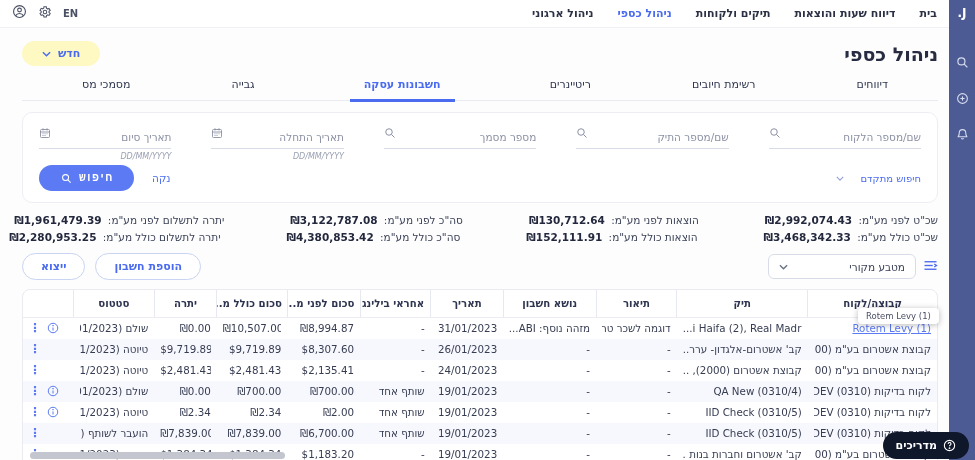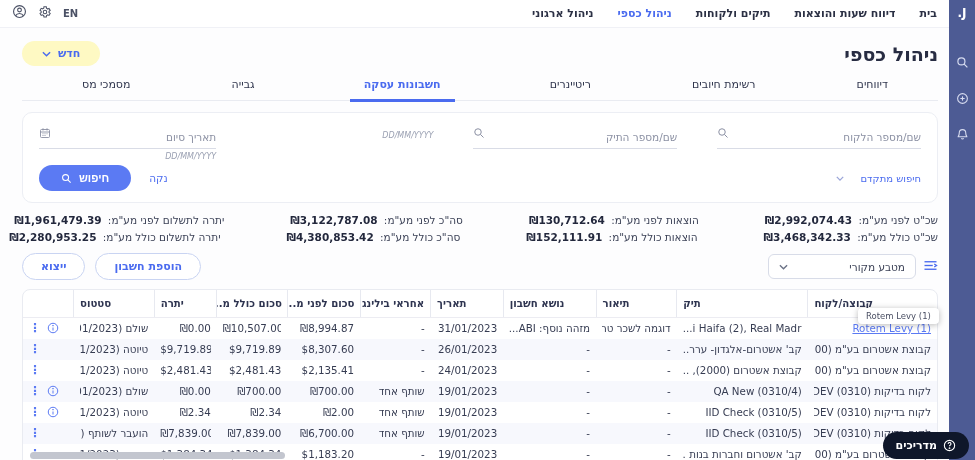--- a/index.html
+++ b/index.html
@@ -44,39 +44,39 @@
   .field.date { flex:1; }
   .field-line { display:flex; justify-content:space-between; align-items:flex-end;
                 border-bottom:1px solid #d9dce6; padding-bottom:5px; height:21px; cursor:text; }
   .ph { font-size:10.5px; color:#8b90a3; }
   .hint { font-size:8px; color:#9aa0b2; margin-top:3px;font-style:italic; }
   .search-row2 { display:flex; justify-content:space-between; align-items:center; margin-top:4px; }
   .adv-link { display:flex; align-items:center; gap:16px; color:#4a6bef; font-size:10px; cursor:pointer; }
   .search-actions { display:flex; align-items:center; gap:18px; }
   .clear-link { color:#4a6bef; font-size:10.5px; cursor:pointer; }
   .btn-search { display:flex; align-items:center; gap:7px; background:#5b7af3; color:#fff; border:none;
-                border-radius:16px; padding:7px 22px; font-size:11px; font-weight:600; cursor:pointer; font-family:Liberation Sans, sans-serif; }
+                border-radius:16px; padding:7px 22px; font-size:11px; font-weight:600; cursor:pointer; font-family:Liberation Mono, monospace; }
   
   .summary { margin-top:11px; display:flex; flex-direction:column; gap:5px; }
   .summary-line { display:flex; gap:22px; font-size:10.5px; flex-wrap:nowrap; }
   .sum-item { white-space:nowrap; color:#3c4257; }
   .sum-val { font-weight:700; color:#23283d; direction:ltr; unicode-bidi:embed; margin-right:3px;margin-left:44px; }
   
   .toolbar { margin-top:10px; display:flex; justify-content:space-between; align-items:center; }
   .currency-group { display:flex; align-items:center; gap:7px; }
   .dropdown { width:148px; height:25px; border:1px solid #d8dce8; border-radius:6px; background:#fff;
               display:flex; align-items:center; justify-content:space-between; padding:0 10px;
               font-size:10.5px; color:#3a4055; cursor:pointer; }
   .btn-group { display:flex; gap:10px; }
   .btn-outline { border:1px solid #c9d4f2; color:#4a6bef; background:#fff; border-radius:16px;
                  padding:6px 18px; font-size:11px; font-weight:600; cursor:pointer; font-family:inherit; }
   
   .table-card { margin-top:9px; border:1px solid #e9ebf1; border-radius:8px 8px 0 0; background:#fff; overflow:hidden; }
   table { width:100%; border-collapse:collapse; table-layout:fixed; font-size:10.3px; }
-  th { padding:8px 6px; font-weight:700; color:#2e3450; text-align:left; border-bottom:1px solid #ececf2;
+  th { padding:8px 6px; font-weight:700; color:#2e3450; text-align:center; border-bottom:1px solid #ececf2;
        white-space:nowrap; overflow:hidden; font-size:10.2px; }
   th + th { border-left:none; border-right:1px solid #e7e9f0; }
   td { padding:4px 6px; text-align:right; white-space:nowrap; overflow:hidden; height:21px; }
   tbody tr:nth-child(even) { background:#f7f8fd; }
   .cval { unicode-bidi:plaintext; display:block; overflow:hidden; white-space:nowrap; }
   .client-link { color:#5b7af3; text-decoration:underline; cursor:pointer; }
   .row-actions { display:flex; align-items:center; gap:6px; justify-content:flex-end; }
   .kebab { color:#5b7af3; font-size:12px; font-weight:700; cursor:pointer; line-height:1; }
   .info-btn { cursor:pointer; display:flex; }
   
@@ -176,21 +176,44 @@
         </div>
         <div class="field">
           <div class="field-line">
             <span class="ph">שם/מספר התיק</span>
             <span><svg width="12" height="12" viewBox="0 0 24 24" fill="none" stroke="#8b90a3" stroke-width="2">
                 <circle cx="10" cy="10" r="6.5"></circle>
                 <line x1="15" y1="15" x2="21" y2="21"></line>
               </svg></span>
           </div>
         </div>
+        <div class="field">
+          <div class="field-line">
+            <span class="ph">מספר מסמך</span>
+            <span><svg width="12" height="12" viewBox="0 0 24 24" fill="none" stroke="#8b90a3" stroke-width="2">
+                <circle cx="10" cy="10" r="6.5"></circle>
+                <line x1="15" y1="15" x2="21" y2="21"></line>
+              </svg></span>
+          </div>
+        </div>
         <div class="field date">
+          <div class="field-line">
+            <span class="ph">תאריך התחלה</span>
+            <span><svg width="12" height="12" viewBox="0 0 24 24" fill="none" stroke="#8b90a3" stroke-width="1.8">
+                <rect x="3" y="5" width="18" height="16" rx="2"></rect>
+                <line x1="3" y1="10" x2="21" y2="10"></line>
+                <line x1="8" y1="2.5" x2="8" y2="7"></line>
+                <line x1="16" y1="2.5" x2="16" y2="7"></line>
+                <line x1="7" y1="13.5" x2="9" y2="13.5"></line>
+                <line x1="11" y1="13.5" x2="13" y2="13.5"></line>
+                <line x1="15" y1="13.5" x2="17" y2="13.5"></line>
+                <line x1="7" y1="17" x2="9" y2="17"></line>
+                <line x1="11" y1="17" x2="13" y2="17"></line>
+              </svg></span>
+          </div>
           <div class="hint">DD/MM/YYYY</div>
         </div>
         <div class="field date">
           <div class="field-line">
             <span class="ph">תאריך סיום</span>
             <span><svg width="12" height="12" viewBox="0 0 24 24" fill="none" stroke="#8b90a3" stroke-width="1.8">
                 <rect x="3" y="5" width="18" height="16" rx="2"></rect>
                 <line x1="3" y1="10" x2="21" y2="10"></line>
                 <line x1="8" y1="2.5" x2="8" y2="7"></line>
                 <line x1="16" y1="2.5" x2="16" y2="7"></line>

